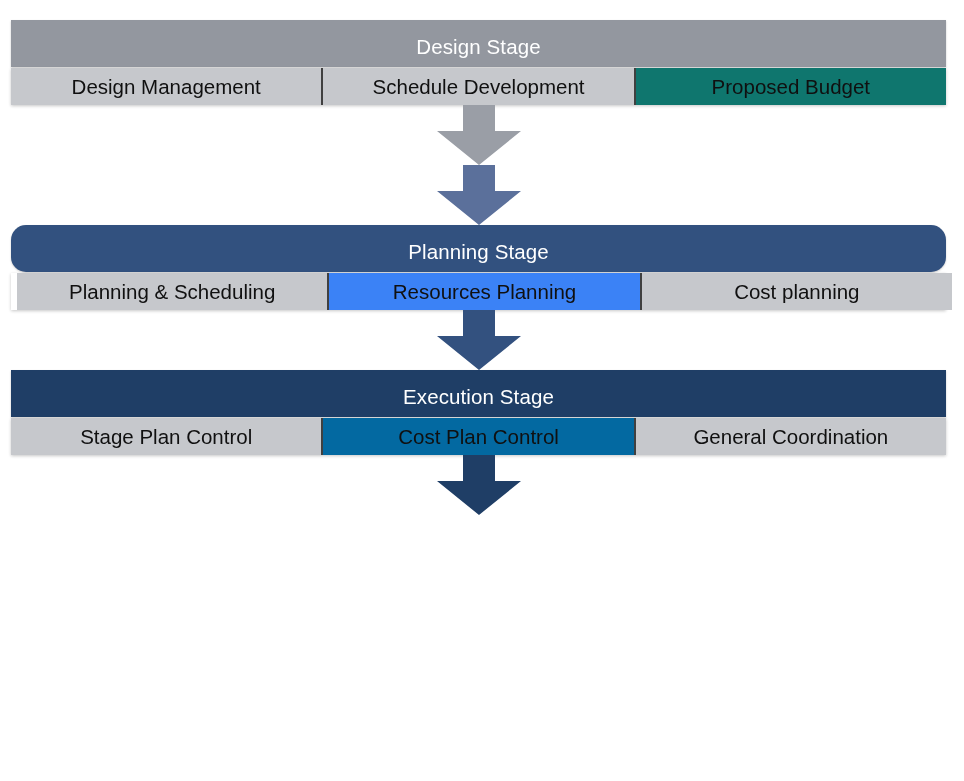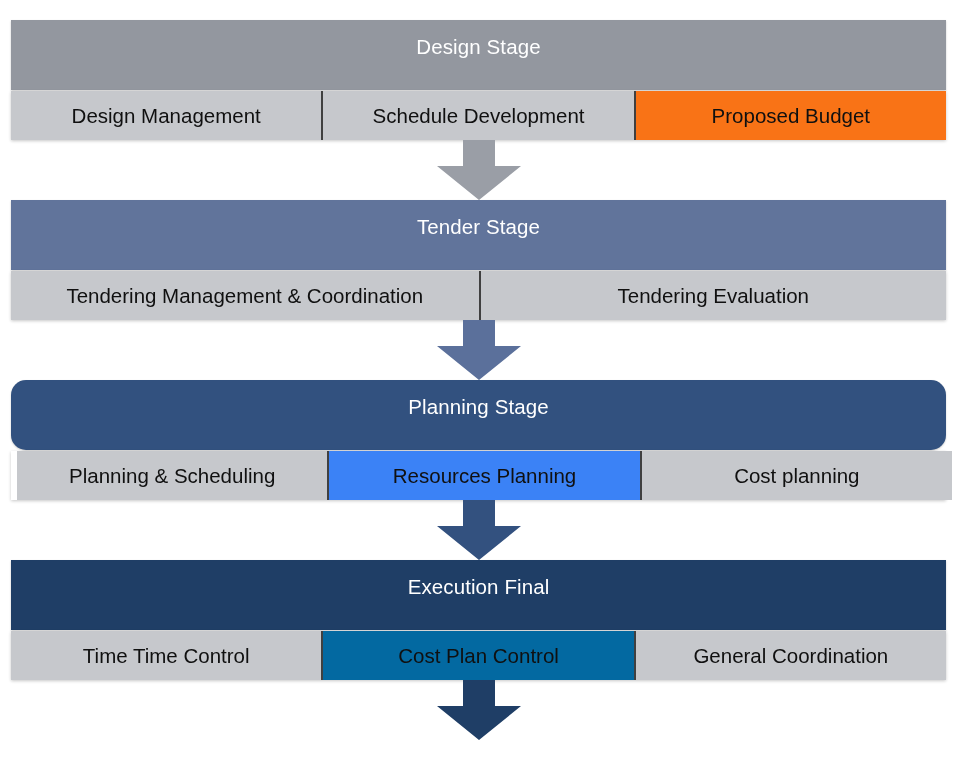--- a/index.html
+++ b/index.html
@@ -19,32 +19,32 @@
     width: 964px;
     height: 781px;
     box-sizing: border-box;
     padding: 20px 18px 0 11px;
   }
   .stage-block {
     width: 935px;
     position: relative;
   }
   .stage-header {
-    height: 70px;
+    height: 47px;
     line-height: 53px;
     text-align: center;
     color: #ffffff;
     font-size: 20.5px;
     letter-spacing: 0.1px;
     box-sizing: border-box;
     box-shadow: 0 1px 2px rgba(0,0,0,0.20);
   }
   .stage-subrow {
     display: flex;
-    height: 49px;
+    height: 37px;
     margin-top: 1px;
     box-shadow: 0 1px 3px rgba(0,0,0,0.22);
   }
   .subbox {
     background: #c6c8cc;
     color: #101010;
     font-size: 20.5px;
     display: flex;
     align-items: center;
     justify-content: center;
@@ -78,39 +78,32 @@
 </head>
 <body>
 
 <div id="flow">
 
   <div class="stage-block">
     <div class="stage-header" style="background-color: rgb(147, 151, 159);">Design Stage</div>
     <div class="stage-subrow">
       <div class="subbox" style="flex: 0 0 33.2%; width: 33.2%; background-color: rgb(198, 200, 204);">Design Management</div>
       <div class="subbox" style="flex: 0 0 33.4%; width: 33.4%; background-color: rgb(198, 200, 204);">Schedule Development</div>
-      <div class="subbox" style="flex: 0 0 33.4%; width: 33.4%; background-color: #f97316;">Proposed Budget</div>
+      <div class="subbox" style="flex: 0 0 33.4%; width: 33.4%; background-color: #0f766e;">Proposed Budget</div>
     </div>
   </div>
 
   <div class="arrow-wrap">
     <div class="arrow">
       <svg viewBox="0 0 84 60" preserveAspectRatio="none">
         <polygon points="26,0 58,0 58,26 84,26 42,60 0,26 26,26" fill="#9a9ea6"></polygon>
       </svg>
     </div>
   </div>
 
-  <div class="stage-block">
-    <div class="stage-header" style="background-color: rgb(97, 116, 155);">Tender Stage</div>
-    <div class="stage-subrow">
-      <div class="subbox" style="flex: 0 0 50%; width: 50%; background-color: rgb(198, 200, 204);">Tendering Management &amp; Coordination</div>
-      <div class="subbox" style="flex: 0 0 50%; width: 50%; background-color: rgb(198, 200, 204);">Tendering Evaluation</div>
-    </div>
-  </div>
 
   <div class="arrow-wrap">
     <div class="arrow">
       <svg viewBox="0 0 84 60" preserveAspectRatio="none">
         <polygon points="26,0 58,0 58,26 84,26 42,60 0,26 26,26" fill="#5b709b"></polygon>
       </svg>
     </div>
   </div>
 
   <div class="stage-block">
@@ -124,23 +117,23 @@
 
   <div class="arrow-wrap">
     <div class="arrow">
       <svg viewBox="0 0 84 60" preserveAspectRatio="none">
         <polygon points="26,0 58,0 58,26 84,26 42,60 0,26 26,26" fill="#33517f"></polygon>
       </svg>
     </div>
   </div>
 
   <div class="stage-block">
-    <div class="stage-header" style="background-color: rgb(31, 62, 102);">Execution Final</div>
+    <div class="stage-header" style="background-color: rgb(31, 62, 102);">Execution Stage</div>
     <div class="stage-subrow">
-      <div class="subbox" style="flex: 0 0 33.2%; width: 33.2%; background-color: rgb(198, 200, 204);">Time Time Control</div>
+      <div class="subbox" style="flex: 0 0 33.2%; width: 33.2%; background-color: rgb(198, 200, 204);">Stage Plan Control</div>
       <div class="subbox" style="flex: 0 0 33.4%; width: 33.4%; background-color: #0369a1;">Cost Plan Control</div>
       <div class="subbox" style="flex: 0 0 33.4%; width: 33.4%; background-color: rgb(198, 200, 204); text-align: right;">General Coordination</div>
     </div>
   </div>
 
   <div class="arrow-wrap">
     <div class="arrow">
       <svg viewBox="0 0 84 60" preserveAspectRatio="none">
         <polygon points="26,0 58,0 58,26 84,26 42,60 0,26 26,26" fill="#1f3e66"></polygon>
       </svg>

